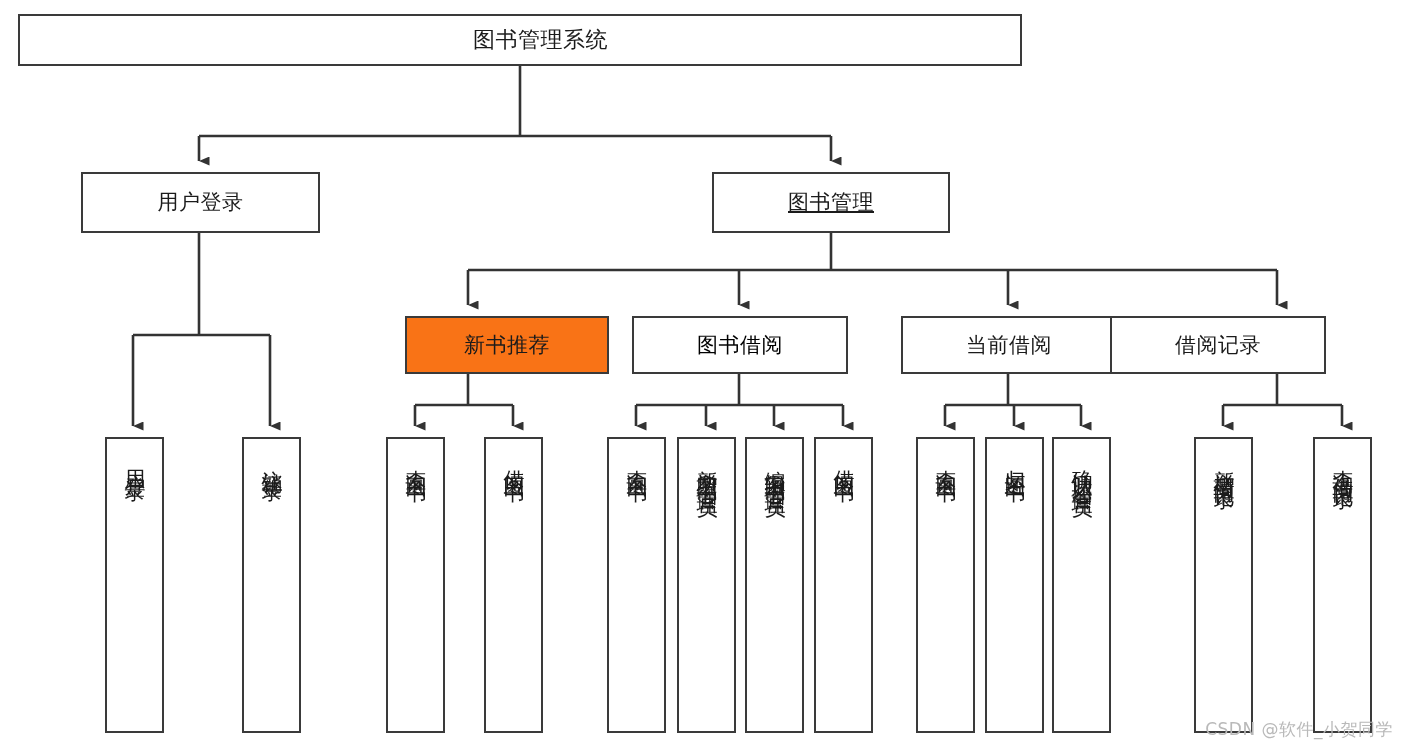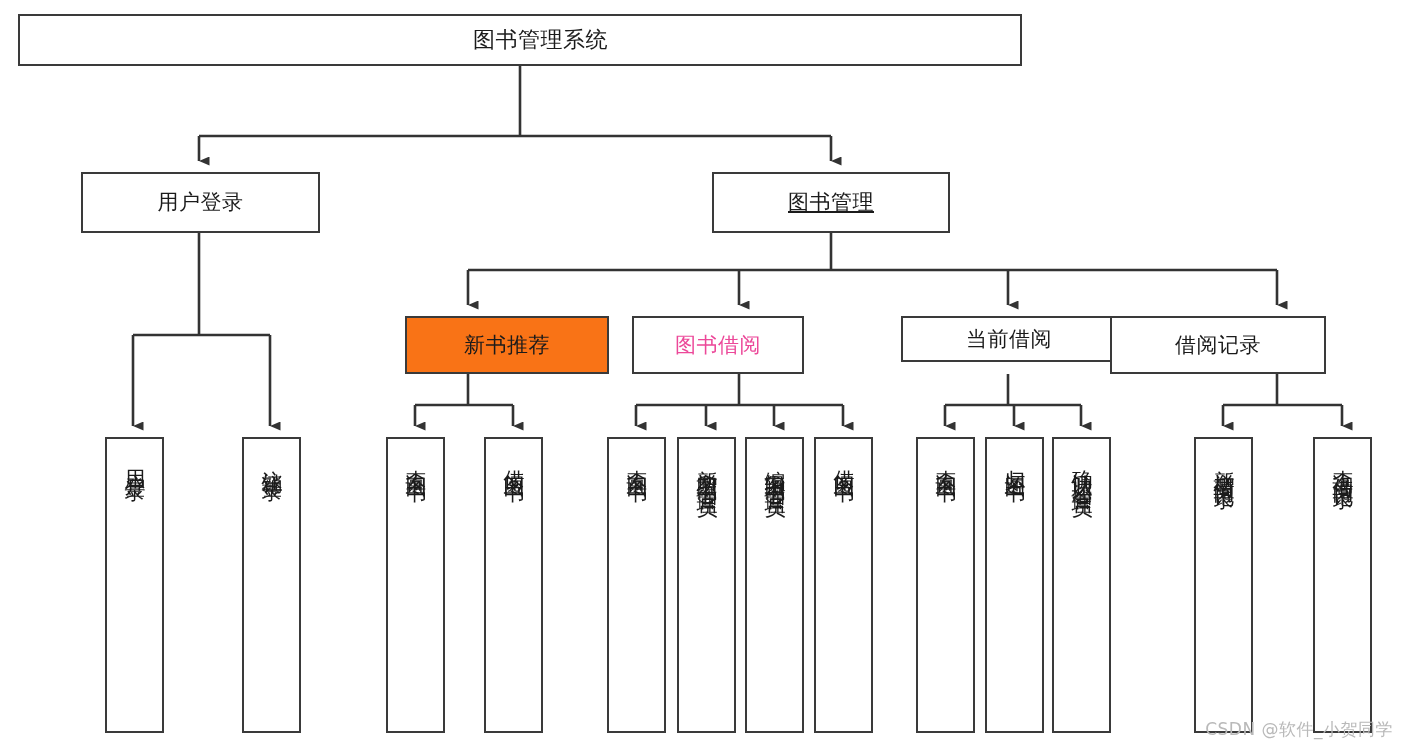--- a/index.html
+++ b/index.html
@@ -149,37 +149,37 @@
   <div class="node horizontal" style="left: 361px; top: 316px; width: 204px; height: 58px; border-color: rgb(58, 58, 58); background: #f97316; color: rgb(27, 27, 27); margin-left: 44px;">
     <span class="node-label">新书推荐</span>
   </div>
   <div class="node vertical" style="left: 386px; top: 437px; width: 59px; height: 296px; border-color: rgb(58, 58, 58); background: rgb(255, 255, 255); color: rgb(27, 27, 27);">
     <span class="node-label">查询图书</span>
   </div>
   <div class="node vertical" style="left: 484px; top: 437px; width: 59px; height: 296px; border-color: rgb(58, 58, 58); background: rgb(255, 255, 255); color: rgb(27, 27, 27);">
     <span class="node-label">借阅图书</span>
   </div>
 
-  <div class="node horizontal" style="left: 632px; top: 316px; width: 172px; height: 58px; border-color: rgb(58, 58, 58); background: rgb(255, 255, 255); color: #ec4899;">
+  <div class="node horizontal" style="left: 632px; top: 316px; width: 216px; height: 58px; border-color: rgb(58, 58, 58); background: rgb(255, 255, 255); color: #000000;">
     <span class="node-label">图书借阅</span>
   </div>
   <div class="node vertical" style="left: 607px; top: 437px; width: 59px; height: 296px; border-color: rgb(58, 58, 58); background: rgb(255, 255, 255); color: rgb(27, 27, 27);">
     <span class="node-label">查询图书</span>
   </div>
   <div class="node vertical" style="left: 677px; top: 437px; width: 59px; height: 296px; border-color: rgb(58, 58, 58); background: rgb(255, 255, 255); color: rgb(27, 27, 27);">
     <span class="node-label">新增图书（管理员）</span>
   </div>
   <div class="node vertical" style="left: 745px; top: 437px; width: 59px; height: 296px; border-color: rgb(58, 58, 58); background: rgb(255, 255, 255); color: rgb(27, 27, 27);">
     <span class="node-label">编辑图书（管理员）</span>
   </div>
   <div class="node vertical" style="left: 814px; top: 437px; width: 59px; height: 296px; border-color: rgb(58, 58, 58); background: rgb(255, 255, 255); color: rgb(27, 27, 27);">
     <span class="node-label">借阅图书</span>
   </div>
 
-  <div class="node horizontal" style="left: 901px; top: 316px; width: 216px; height: 46px; border-color: rgb(58, 58, 58); background: rgb(255, 255, 255); color: rgb(27, 27, 27);">
+  <div class="node horizontal" style="left: 901px; top: 316px; width: 216px; height: 58px; border-color: rgb(58, 58, 58); background: rgb(255, 255, 255); color: rgb(27, 27, 27);">
     <span class="node-label">当前借阅</span>
   </div>
   <div class="node vertical" style="left: 916px; top: 437px; width: 59px; height: 296px; border-color: rgb(58, 58, 58); background: rgb(255, 255, 255); color: rgb(27, 27, 27);">
     <span class="node-label">查询图书</span>
   </div>
   <div class="node vertical" style="left: 985px; top: 437px; width: 59px; height: 296px; border-color: rgb(58, 58, 58); background: rgb(255, 255, 255); color: rgb(27, 27, 27);">
     <span class="node-label">归还图书</span>
   </div>
   <div class="node vertical" style="left: 1052px; top: 437px; width: 59px; height: 296px; border-color: rgb(58, 58, 58); background: rgb(255, 255, 255); color: rgb(27, 27, 27);">
     <span class="node-label">确认归还（管理员）</span>

